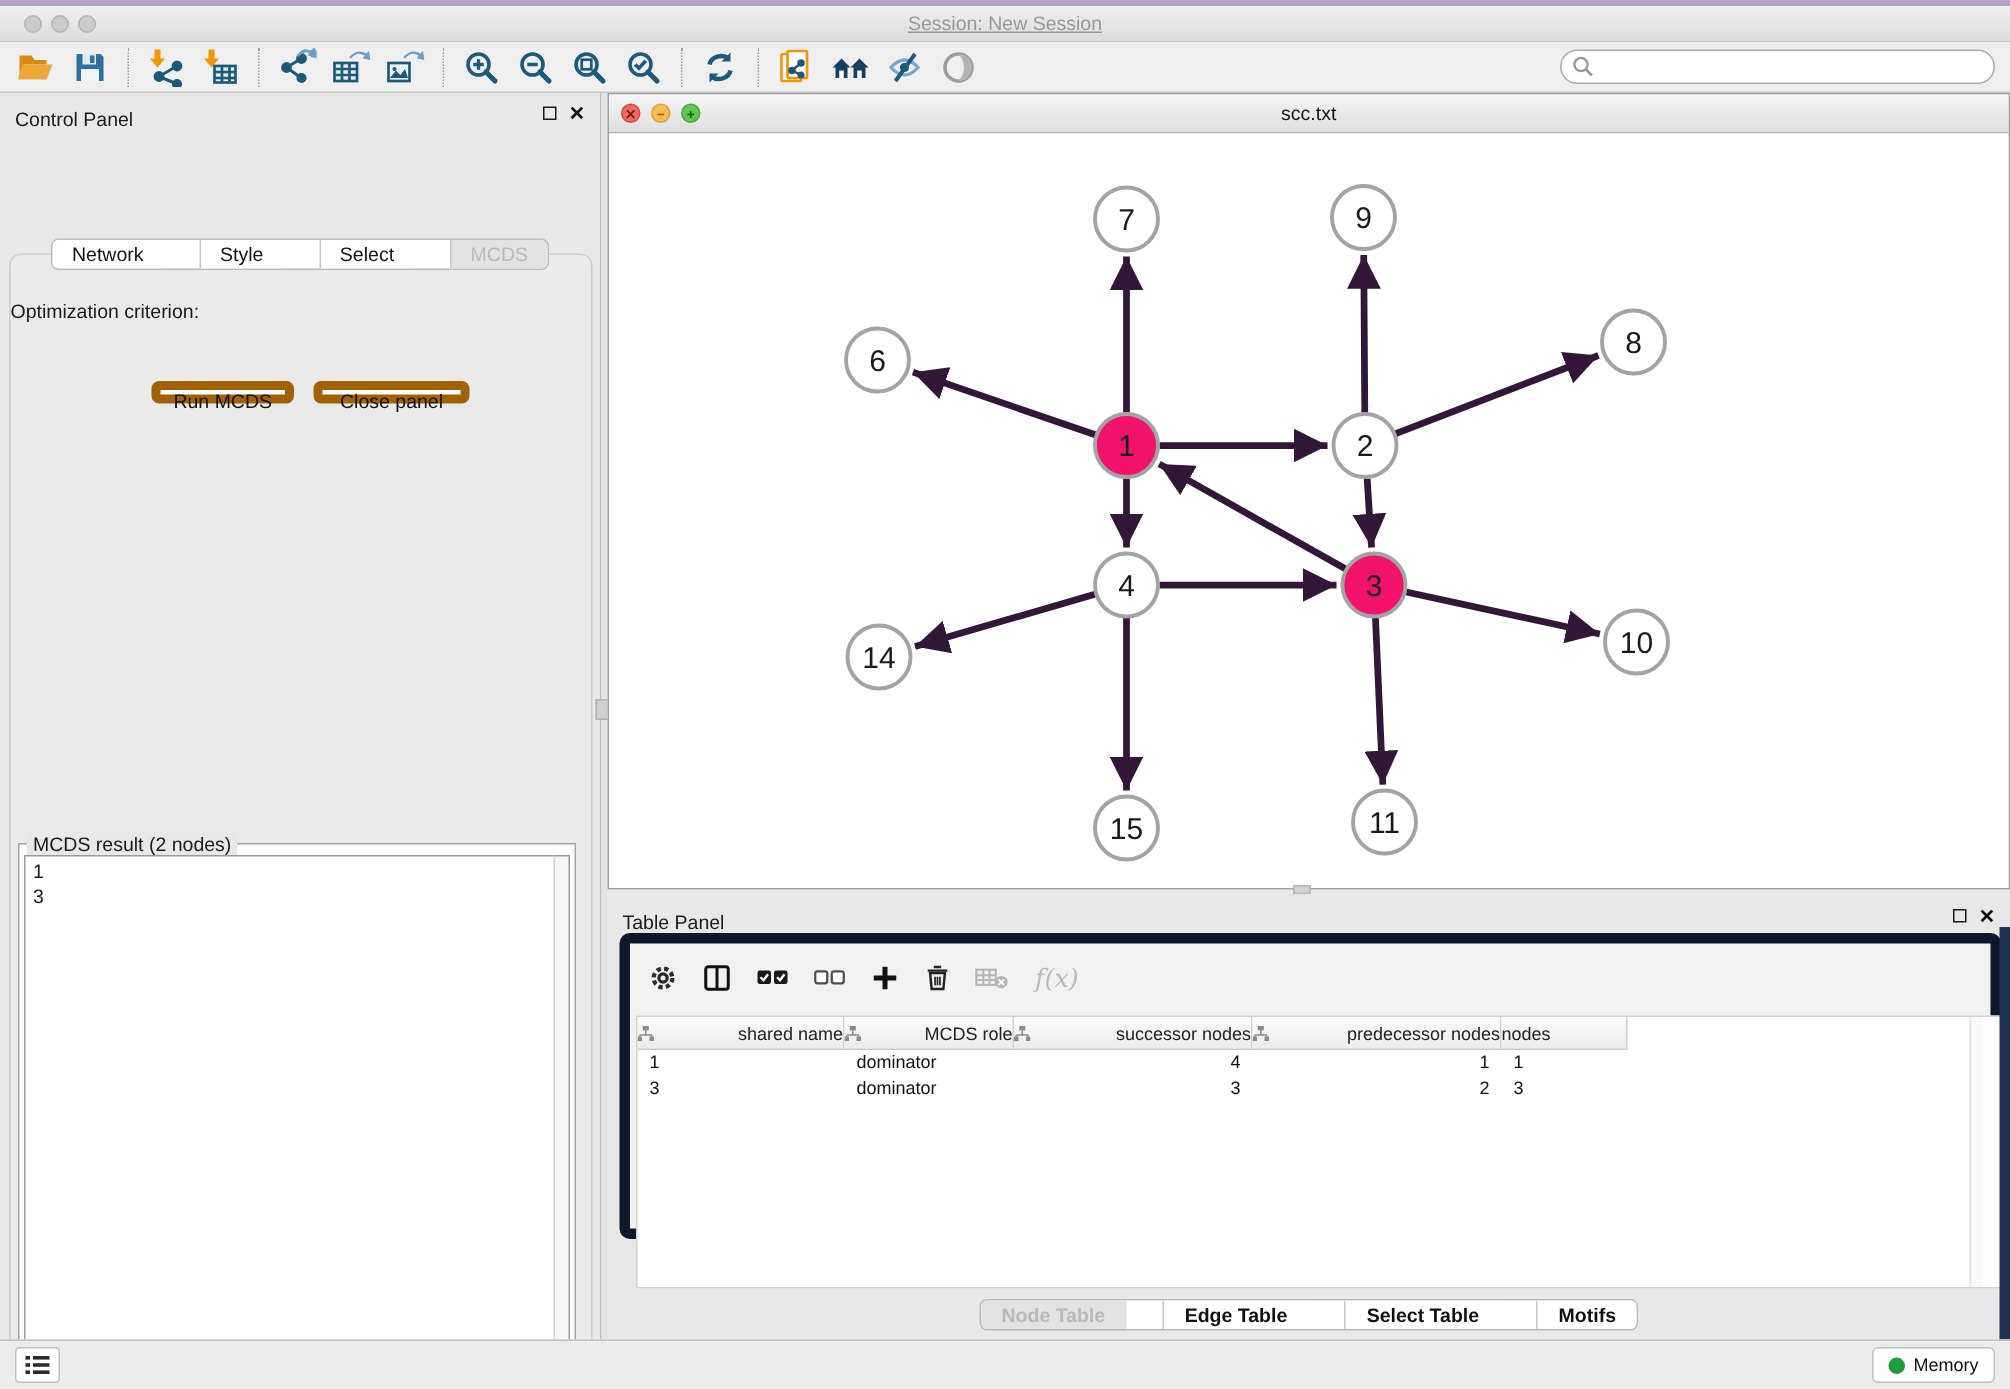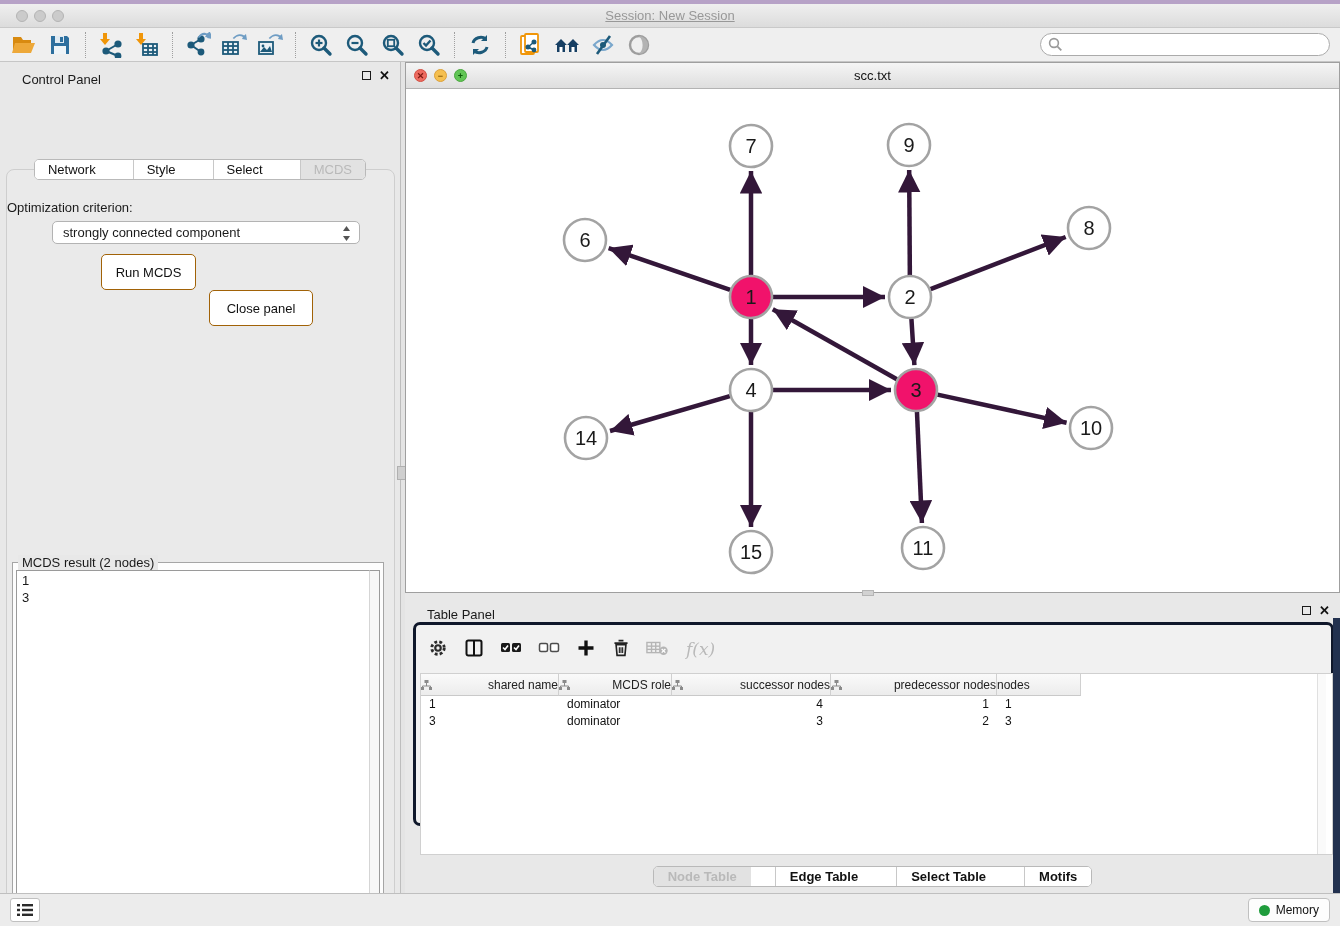--- a/index.html
+++ b/index.html
@@ -18,36 +18,36 @@
   
   #toolbar { left:0; top:28px; width:1340px; height:34px; background:#efefef; border-bottom:1px solid #c6c6c6; display:flex; align-items:center; }
   .tb-btn { width:36px; height:30px; display:flex; align-items:center; justify-content:center; flex:0 0 auto; }
   .tb-sep { width:1px; height:26px; border-left:1px dotted #9f9f9f; margin:0 7px; flex:0 0 auto; }
   #search-wrap { position:absolute; right:10px; top:33px; width:290px; height:23px; }
   #search-input { width:100%; height:100%; border:1px solid #ababab; border-radius:12px; background:#fff; padding:0 8px 0 26px; font-size:12px; outline:none; font-family:"Liberation Sans",sans-serif; }
   #search-wrap svg { position:absolute; left:8px; top:4px; }
 
   
   #control-panel { left:0; top:62px; width:401px; height:831px; background:#e8e8e8; border-right:1px solid #bdbdbd; }
-  .panel-head { position:absolute; left:22px; top:10px; font-size:13px; color:#1a1a1a; }
+  .panel-head { position:absolute; left:10px; top:10px; font-size:13px; color:#1a1a1a; }
   .winbtns { position:absolute; right:10px; top:9px; display:flex; gap:8px; align-items:center; }
   .float-box { width:9px; height:9px; border:1.5px solid #1a1a1a; display:inline-block; }
   .close-x { font-size:13px; font-weight:bold; color:#111; line-height:9px; }
   #cp-pane { position:absolute; left:6px; top:107px; width:389px; height:777px; background:#eaeaea; border:1px solid #cecece; border-radius:8px; }
   #cp-tabs { position:absolute; left:0; right:0; top:97px; display:flex; justify-content:center; }
   .seg-group { display:inline-flex; border:1px solid #b9b9b9; border-radius:5px; overflow:hidden; background:#fff;gap:24px; }
   .seg { padding:2px 13px; font-size:13px; background:#fff; color:#111; border-left:1px solid #c8c8c8; cursor:default; white-space:nowrap; }
   .seg:first-child { border-left:none; }
   .seg.active-dim { background:#e2e2e2; color:#b9b9b9; }
   #opt-label { position:absolute; left:0; right:0; top:137px; text-align:left; }
   #opt-select { position:absolute; left:45px; top:158px; width:308px; height:23px; background:#fff; border:1px solid #b3b3b3; border-radius:5px; display:flex; align-items:center; padding:0 10px; }
   #opt-select .chev { position:absolute; right:8px; top:4px; }
-  .cp-btn { position:absolute; top:191px; height:36px; background:#fff; border:1px solid #a16207; border-radius:5px; font-size:13px; font-family:"Liberation Sans",sans-serif; color:#111; }
+  .cp-btn { position:absolute; top:191px; height:15px; background:#fff; border:6px solid #a16207; border-radius:5px; font-size:13px; font-family:"Liberation Sans",sans-serif; color:#111; }
   #run-btn { left:94px; width:95px; }
-  #close-btn { left:202px; width:104px;margin-top:36px; }
+  #close-btn { left:202px; width:104px; }
   #result-field { position:absolute; left:12px; top:500px; width:372px; height:375px; border:1px solid #a5a5a5; background:#fdfdfd; }
   #result-legend { position:absolute; left:18px; top:493px; background:#e8e8e8; padding:0 4px; font-size:13px; }
   #result-text { position:absolute; left:3px; top:7px; right:14px; bottom:3px; background:#fff; border:1px solid #9a9a9a; border-right:none; font-family:"Liberation Sans",sans-serif; font-size:13px; line-height:17px; padding:1px 5px; white-space:pre; overflow:hidden; }
   #result-scroll { position:absolute; right:3px; top:7px; width:11px; bottom:3px; background:#f7f7f7; border:1px solid #9a9a9a; border-left:1px solid #d5d5d5; }
 
   
   #v-split { left:401px; top:62px; width:4px; height:831px; background:#e4e4e4; }
   #v-grip { left:397px; top:466px; width:10px; height:14px; background:#cfcfcf; border:1px solid #b0b0b0; }
   #h-grip { left:862px; top:590px; width:12px; height:6px; background:#d2d2d2; border:1px solid #b5b5b5; }
 
@@ -56,21 +56,21 @@
   #net-titlebar { position:absolute; left:0; top:0; right:0; height:26px; background:linear-gradient(#f5f5f5,#dedede); border-bottom:1px solid #b3b3b3; }
   #net-titlebar .title { position:absolute; left:0; right:0; top:5px; text-align:center; font-size:13px; color:#111; }
   .traffic { position:absolute; top:6px; width:13px; height:13px; border-radius:50%; font-size:9px; font-weight:bold; text-align:center; line-height:13px; }
   .t-red { background:#ed6a5f; border:1px solid #d24f43; color:#7e1710; }
   .t-yellow { background:#f5bf4f; border:1px solid #dca13a; color:#8a5c07; }
   .t-green { background:#61c555; border:1px solid #4aa83f; color:#0d5c0a; }
   #graph-canvas { position:absolute; left:0; top:26px; width:933px; height:503px; background:#fff; }
 
   
   #table-panel { left:405px; top:597px; width:935px; height:296px; background:#e8e8e8;text-decoration:underline; }
-  #tp-chrome { position:absolute; left:8px; top:25px; width:921px; height:204px; background:#f1f1f1; border:3px solid #0f172a; border-radius:7px; }
+  #tp-chrome { position:absolute; left:8px; top:25px; width:921px; height:204px; background:#f1f1f1; border:7px solid #0f172a; border-radius:7px; }
   #tp-toolbar { position:absolute; left:0; top:0; right:0; height:48px; display:flex; align-items:center; padding-left:12px; gap:16px; }
   #tp-table { position:absolute; left:4px; top:48px; width:913px; height:182px; background:#fff; border:1px solid #d0d0d0; overflow:hidden; }
   #tp-scroll { position:absolute; right:5px; top:49px; width:9px; height:180px; background:#fafafa; border-left:1px solid #e0e0e0; }
   .th-cell { position:absolute; top:0; height:22px; background:linear-gradient(#fafafa,#ececec); border-right:1px solid #d0d0d0; border-bottom:1px solid #c9c9c9; display:flex; align-items:center; justify-content:space-between; gap:5px; font-size:12px; color:#222; }
   .td-cell { position:absolute; height:17px; font-size:12px; color:#111; padding:1px 8px; }
   #tp-tabs { position:absolute; left:0; right:0; top:269px; display:flex; justify-content:center; }
   #tp-tabs .seg { padding:2px 14px; font-weight:bold; font-size:13px; }
   #tp-tabs .seg.active-dim { font-weight:bold; }
 
   #dark-edge { left:1333px; top:618px; width:7px; height:275px; background:#22314f; }
@@ -253,27 +253,20 @@
 </div>
 
 <div id="control-panel" class="abs">
   <div class="panel-head">Control Panel</div>
   <div class="winbtns">
     <span class="float-box"></span>
     <span class="close-x">✕</span>
   </div>
   <div id="cp-pane">
     <div id="opt-label" class="abs" style="top:30px">Optimization criterion:</div>
-    <div id="opt-select" style="top:51px">
-      <span>strongly connected component</span>
-      <svg class="chev" width="9" height="15" viewBox="0 0 9 15">
-          <path d="M4.5 0L8 5H1z" fill="#555"></path>
-          <path d="M4.5 15L1 10h7z" fill="#555"></path>
-        </svg>
-    </div>
     <button class="cp-btn" id="run-btn" style="top:84px">Run MCDS</button>
     <button class="cp-btn" id="close-btn" style="top:84px">Close panel</button>
   </div>
   <div id="cp-tabs" class="abs">
       <div class="seg-group">
         <span class="seg">Network</span>
         <span class="seg">Style</span>
         <span class="seg">Select</span>
         <span class="seg active-dim">MCDS</span>
       </div>

